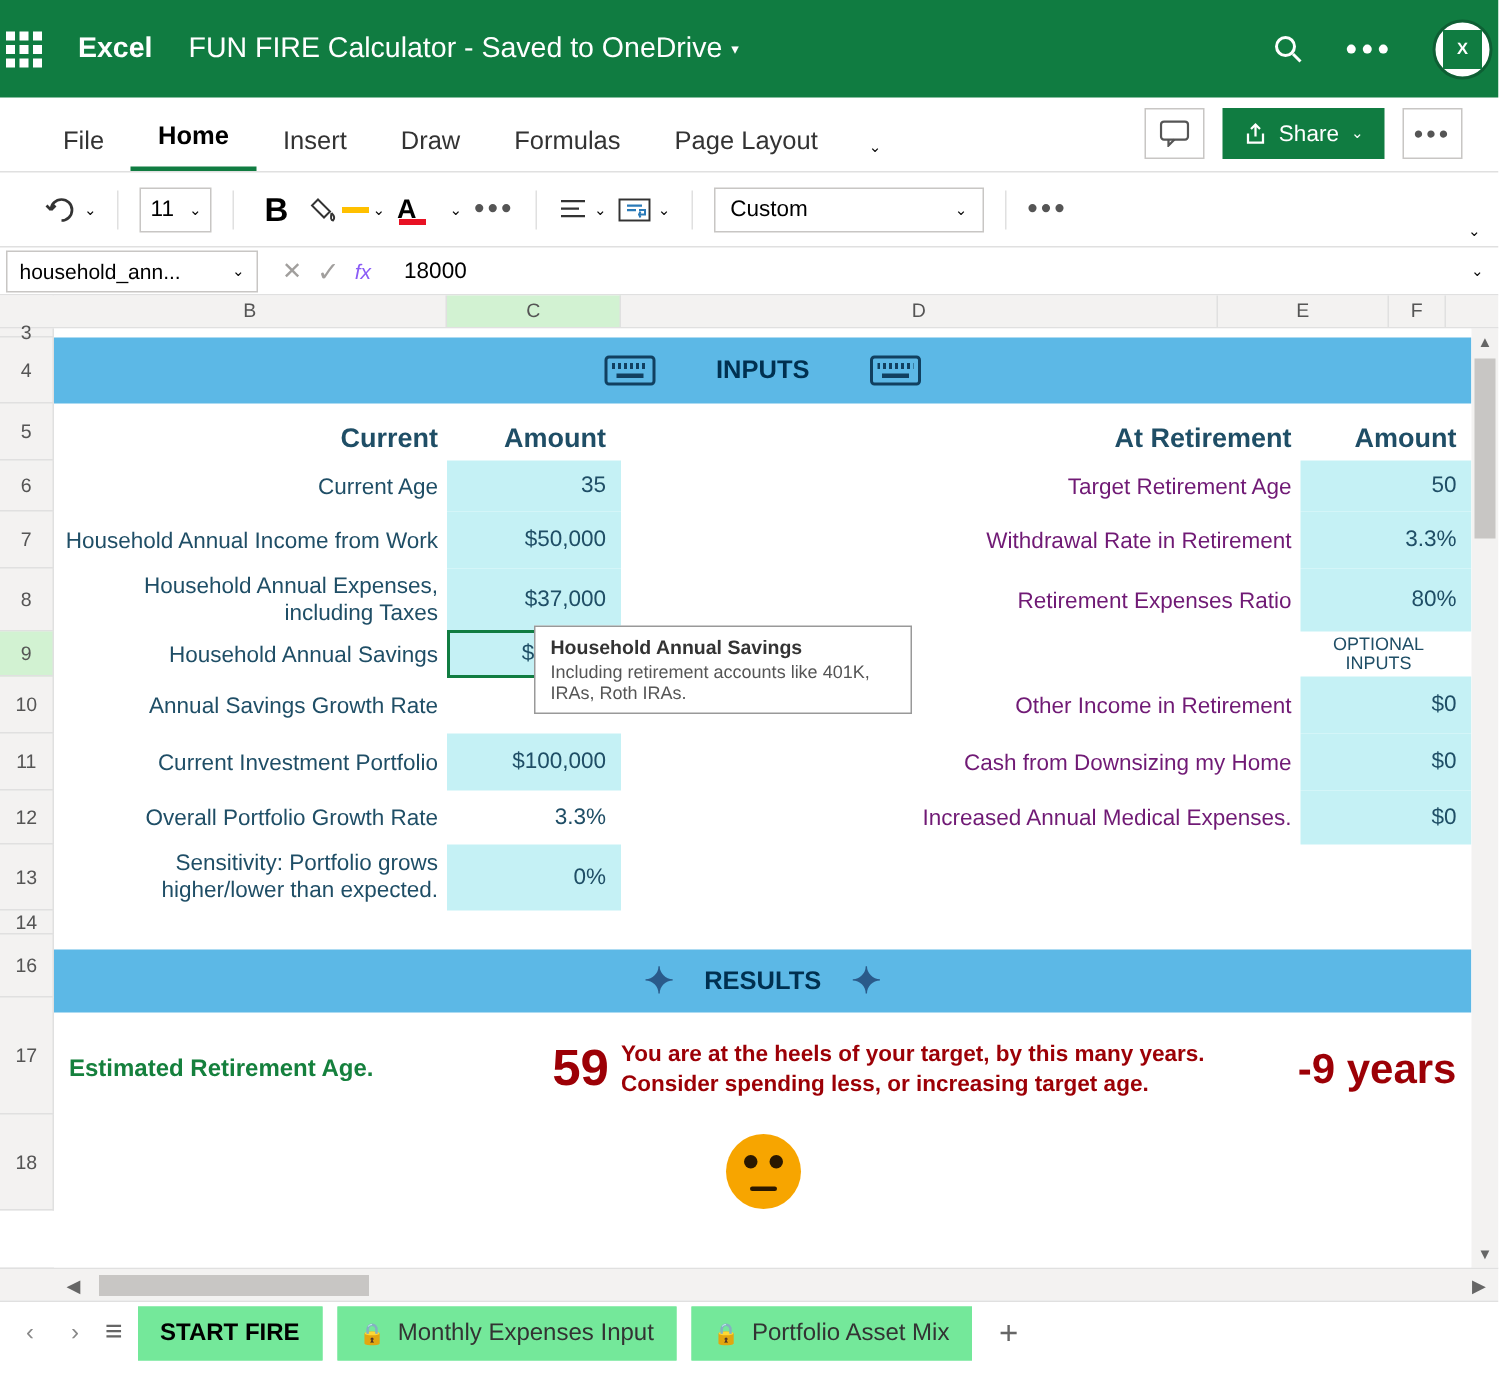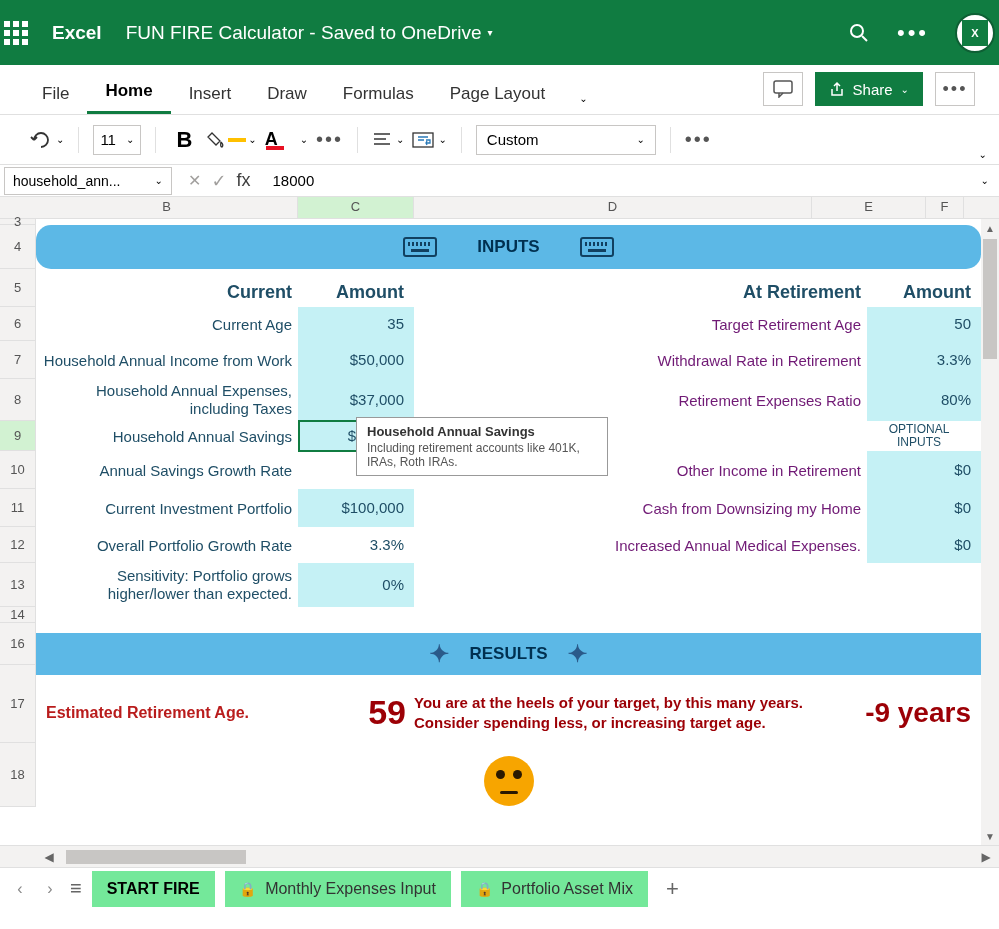--- a/index.html
+++ b/index.html
@@ -35,38 +35,38 @@
 .fill-btn, .font-color-btn { display: flex; align-items: center; gap: 2px; }
 .color-swatch { width: 18px; height: 4px; }
 .align-btn, .wrap-btn { display: flex; align-items: center; gap: 4px; }
 .format-select { width: 180px; height: 30px; border: 1px solid #c8c6c4; padding: 0 10px; font-size: 15px; display: flex; align-items: center; justify-content: space-between; }
 .toolbar-chevron { position: absolute; right: 12px; bottom: 4px; }
 
 
 .formula-bar { height: 32px; display: flex; align-items: center; border-bottom: 1px solid #e0e0e0; }
 .name-box { width: 168px; height: 28px; border: 1px solid #c8c6c4; margin: 0 4px 0 4px; padding: 0 8px; font-size: 14px; display: flex; align-items: center; justify-content: space-between; }
 .fx-controls { display: flex; align-items: center; gap: 10px; padding: 0 12px; color: #a19f9d; }
-.fx-label { font-size: 18px; color: #404040; }
+.fx-label { font-style: italic; font-size: 14px; color: #8b5cf6; }
 .formula-input { flex: 1; padding: 0 10px; font-size: 15px; }
 .formula-chev { padding: 0 10px; }
 
 
 .grid-wrap { position: relative; height: 648px; display: flex; }
 .col-headers { display: flex; height: 22px; border-bottom: 1px solid #e0e0e0; background: #f3f2f1; position: absolute; top: 0; left: 0; right: 0; }
 .col-header { border-right: 1px solid #e0e0e0; text-align: center; font-size: 13px; color: #555; padding-top: 2px; }
 .col-header.active { background: #d2f2d2; }
 .row-headers { position: absolute; top: 22px; left: 0; width: 36px; background: #f3f2f1; }
 .row-header { border-bottom: 1px solid #e0e0e0; border-right: 1px solid #e0e0e0; font-size: 13px; color: #555; text-align: center; display: flex; align-items: center; justify-content: center; }
 .row-header.active { background: #d2f2d2; }
 .corner-box { position: absolute; top: 0; left: 0; width: 36px; height: 22px; background: #f3f2f1; border-right: 1px solid #e0e0e0; border-bottom: 1px solid #e0e0e0; }
 
 .sheet-content { position: absolute; top: 22px; left: 36px; right: 18px; bottom: 0; overflow: hidden; background: #fff; }
 
 
-.section-header { background: #5cb8e6; height: 44px; display: flex; align-items: center; justify-content: center; gap: 40px; color: #003050; font-size: 17px; font-weight: 600; border-radius: 15px; }
+.section-header { background: #5cb8e6; height: 44px; display: flex; align-items: center; justify-content: center; gap: 40px; color: #003050; font-size: 17px; font-weight: 600; }
 .kb-icon { width: 34px; height: 20px; border: 2px solid #114060; border-radius: 3px; position: relative; }
 .kb-icon::before { content: ''; position: absolute; top: 3px; left: 3px; right: 3px; height: 4px; background: repeating-linear-gradient(90deg, #114060 0 2px, transparent 2px 4px); }
 .kb-icon::after { content: ''; position: absolute; bottom: 3px; left: 6px; right: 6px; height: 3px; background: #114060; }
 .table-row { display: flex; align-items: center; }
 .col-B { width: 262px; text-align: right; padding-right: 6px; color: #1f4e66; font-size: 15px; }
 .col-C { width: 116px; text-align: right; padding-right: 10px; color: #1f4e66; font-size: 15px; }
 .col-D { flex: 1; text-align: right; padding-right: 6px; color: #701a75; font-size: 15px; }
 .col-E { width: 114px; text-align: right; padding-right: 10px; color: #1f4e66; font-size: 15px; }
 .header-cell { font-size: 18px; font-weight: 600; color: #1f4e66; }
 .input-cell { background: #c5f1f5; }
@@ -74,21 +74,21 @@
 .active-cell::after { content: ''; position: absolute; right: -3px; bottom: -3px; width: 6px; height: 6px; background: #107c41; }
 
 .tooltip { position: absolute; background: #fff; border: 1px solid #999; padding: 6px 10px; width: 252px; font-size: 13px; z-index: 10; }
 .tooltip-title { font-weight: 600; color: #333; margin-bottom: 2px; }
 .tooltip-body { color: #555; font-size: 12px; }
 
 .results-header { background: #5cb8e6; height: 42px; display: flex; align-items: center; justify-content: center; gap: 20px; color: #003050; font-size: 17px; font-weight: 600; margin-top: 10px; }
 .spark { color: #2a5a8a; font-size: 24px; }
 
 .results-body { display: flex; align-items: center; padding: 18px 10px; gap: 8px; }
-.est-label { color: #b91c1c; font-weight: 600; font-size: 16px; width: 300px; }
+.est-label { color: #15803d; font-weight: 600; font-size: 16px; width: 300px; }
 .big-num { color: #9c0006; font-size: 34px; font-weight: bold; width: 52px; text-align: right; }
 .advice { color: #9c0006; font-size: 15px; font-weight: 600; flex: 1; line-height: 1.3; }
 .years-off { color: #9c0006; font-size: 28px; font-weight: bold; }
 
 .emoji-row { display: flex; justify-content: center; padding-top: 6px; }
 .emoji { width: 50px; height: 50px; background: #f7a500; border-radius: 50%; position: relative; }
 .emoji::before, .emoji::after { content: ''; position: absolute; width: 9px; height: 9px; background: #2a1800; border-radius: 50%; top: 14px; }
 .emoji::before { left: 12px; }
 .emoji::after { right: 12px; }
 .emoji .mouth { position: absolute; bottom: 12px; left: 50%; transform: translateX(-50%); width: 18px; height: 3px; background: #2a1800; border-radius: 2px; }

